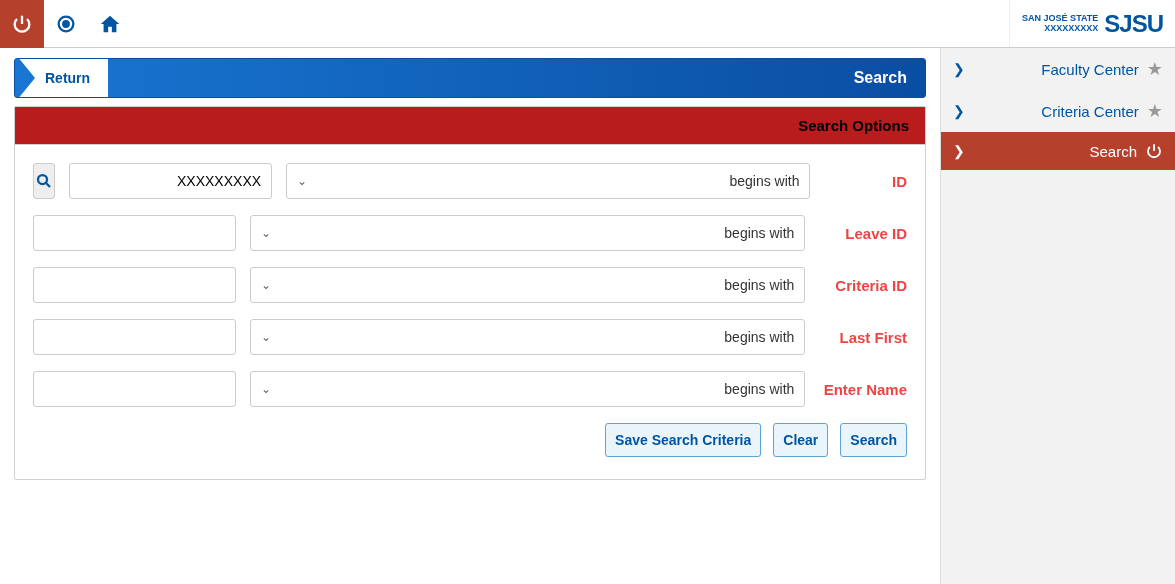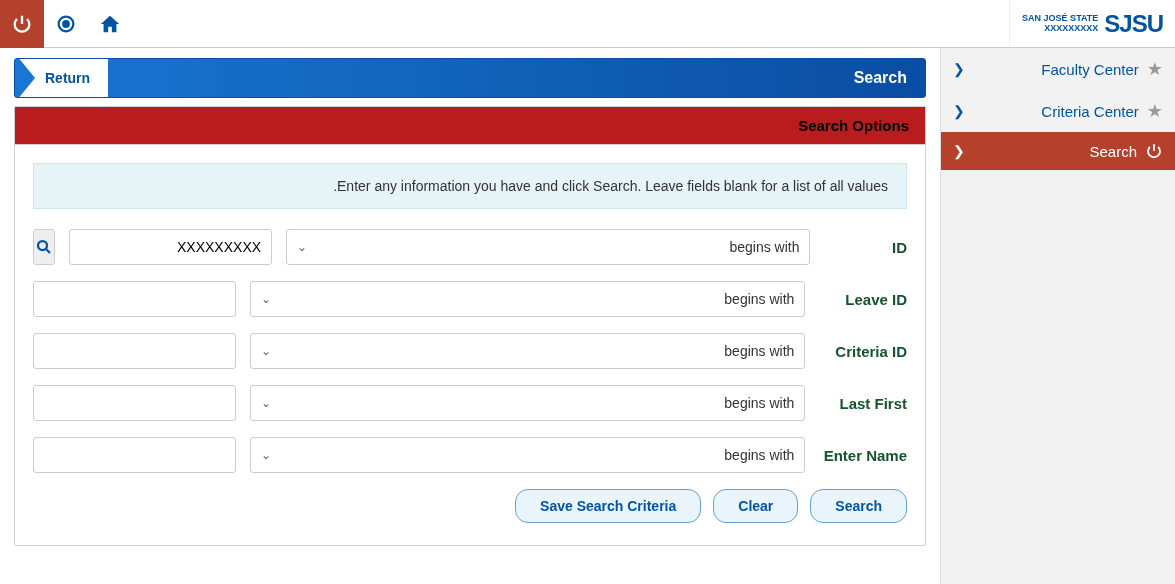--- a/index.html
+++ b/index.html
@@ -22,27 +22,27 @@
 .side-item.logout .chev { color: #fff; }
 .main { flex: 1; padding: 10px 14px; background: #fff; position: relative; }
 .blue-header { background: linear-gradient(to left, #0a4ea3, #1976d2); height: 40px; border-radius: 3px; display: flex; align-items: center; justify-content: space-between; color: #fff; font-weight: bold; padding: 0 18px 0 0; overflow: hidden; border: 1px solid #0a4ea3; }
 .blue-header .title { font-size: 16px; }
 .return-btn { background: #fff; color: #0055A2; height: 44px; display: flex; align-items: center; padding: 0 18px 0 28px; font-weight: bold; position: relative; margin-left: 2px; clip-path: polygon(0 0, 100% 0, 100% 100%, 0 100%, 18px 50%); direction: rtl; border-radius: 3px 0 0 3px; }
 .card { border: 1px solid #d0d0d0; border-radius: 2px; margin-top: 8px; }
 .card-header { background: #b91c1c; padding: 10px 16px; font-weight: bold; font-size: 15px; border-bottom: 1px solid #d0d0d0; }
 .card-body { padding: 18px 18px 22px 18px; }
 .info-box { background: #e6f3f7; border: 1px solid #cce5eb; padding: 14px 18px; font-size: 14px; color: #333; margin-bottom: 20px; }
 .form-row { display: flex; align-items: center; gap: 14px; margin-bottom: 16px; }
-.form-label { width: 140px; font-weight: bold; color: #14532d; font-size: 15px; }
+.form-label { width: 140px; font-weight: bold; color: #ef4444; font-size: 15px; }
 .select { width: 100%; height: 36px; border: 1px solid #ccc; border-radius: 3px; padding: 0 10px; background: #fff; font-size: 14px; color: #333; display: flex; align-items: center; justify-content: space-between; cursor: pointer; }
 .select .chv { color: #666; font-size: 12px; }
 .input { flex: 1; height: 36px; border: 1px solid #ccc; border-radius: 3px; padding: 0 10px; font-size: 14px; background: #fff; direction: rtl; text-align: right; }
 .lookup-btn { width: 36px; height: 36px; background: #eee; border: 1px solid #ccc; border-radius: 3px; display: flex; align-items: center; justify-content: center; color: #0055A2; cursor: pointer; }
 .button-row { display: flex; gap: 12px; margin-top: 6px; }
-.btn { height: 34px; padding: 0 24px; background: #eaf4fb; border: 1px solid #5fa4d4; color: #0055A2; border-radius: 13px; font-weight: bold; font-size: 14px; cursor: pointer; }
+.btn { height: 34px; padding: 0 9px; background: #eaf4fb; border: 1px solid #5fa4d4; color: #0055A2; border-radius: 3px; font-weight: bold; font-size: 14px; cursor: pointer; }
 svg { display: block; }
 </style>
 </head>
 <body>
 
 <div class="topbar">
   <div class="topbar-left">
     <div class="logo-block">
       <span class="logo-text">SJSU</span>
       <div class="logo-sub">
@@ -106,21 +106,20 @@
     <div class="blue-header">
       <span class="title">Search</span>
       <div class="return-btn">
         <span>Return</span>
       </div>
     </div>
 
     <div class="card">
       <div class="card-header">Search Options</div>
       <div class="card-body">
-        <div class="info-box">Enter any information you have and click Search. Leave fields blank for a list of all values.</div>
 
         <div id="form-rows">
             <div class="form-row">
     <div class="form-label">ID</div>
     <div class="select">
       <span>begins with</span>
       <span class="chv">⌄</span>
     </div>
     <input class="input" value="XXXXXXXXX" style="">
     <div class="lookup-btn">

